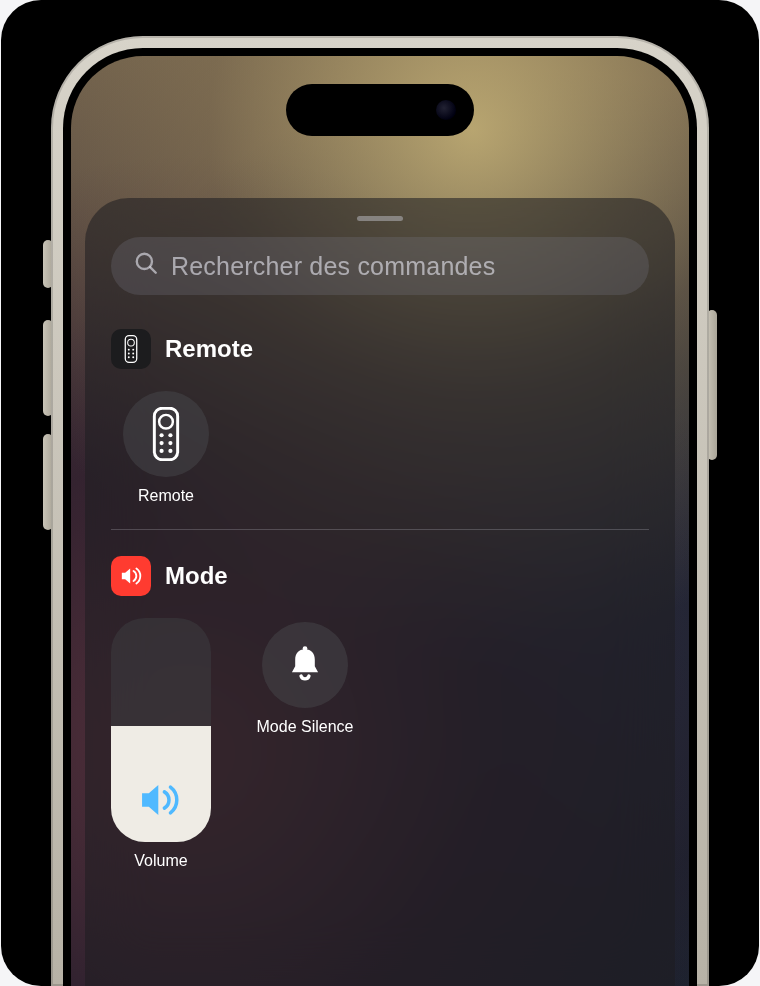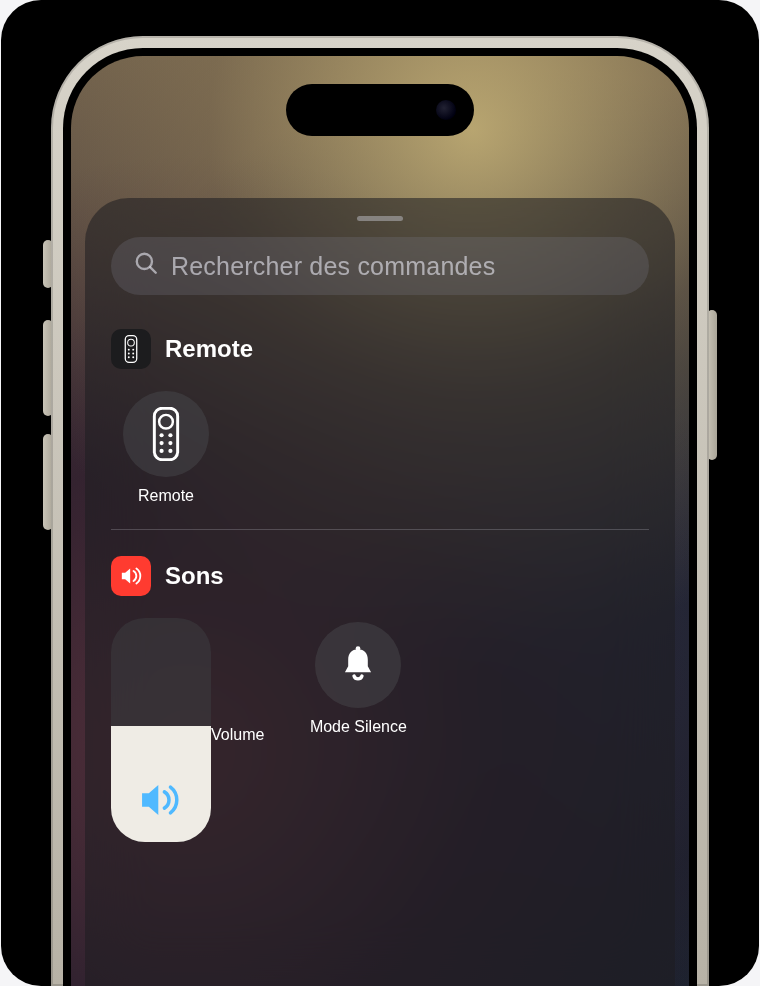--- a/index.html
+++ b/index.html
@@ -179,21 +179,21 @@
     line-height: 1.15;
     text-align: center;
     white-space: pre-line;
   }
 
   .remote-icon-lg { width: 30px; height: 54px; }
 
   
   .vol-shell {
     display: flex;
-    flex-direction: row;
+    flex-direction: column;
     align-items: center;
   }
   .vol {
     width: 100px;
     height: 224px;
     border-radius: 34px;
     background: rgba(60,60,64,0.55);
     position: relative;
     overflow: hidden;
     margin-bottom: 10px;
@@ -291,21 +291,21 @@
 
           <div class="section">
             <div class="sec-head">
               <div class="sec-icon red">
                 <svg viewBox="0 0 30 24" width="26" height="20">
                   <path d="M4 8 H8 L14 3 V21 L8 16 H4 Z" fill="#fff"></path>
                   <path d="M18 6 A7 7 0 0 1 18 18" fill="none" stroke="#fff" stroke-width="2.2" stroke-linecap="round"></path>
                   <path d="M21.5 3 A11 11 0 0 1 21.5 21" fill="none" stroke="#fff" stroke-width="2.2" stroke-linecap="round"></path>
                 </svg>
               </div>
-              <div class="sec-title">Sons</div>
+              <div class="sec-title">Mode</div>
             </div>
 
             <div class="row">
               <div class="vol-shell">
                 <div class="vol">
                   <div class="vol-fill" style="height: 52%;">
                     <span>
                       <svg viewBox="0 0 34 28">
                         <path d="M3 9 H8 L15 3 V25 L8 19 H3 Z" fill="#4fb9ff"></path>
                         <path d="M19.5 8 A7 7 0 0 1 19.5 20" fill="none" stroke="#4fb9ff" stroke-width="2.6" stroke-linecap="round"></path>

